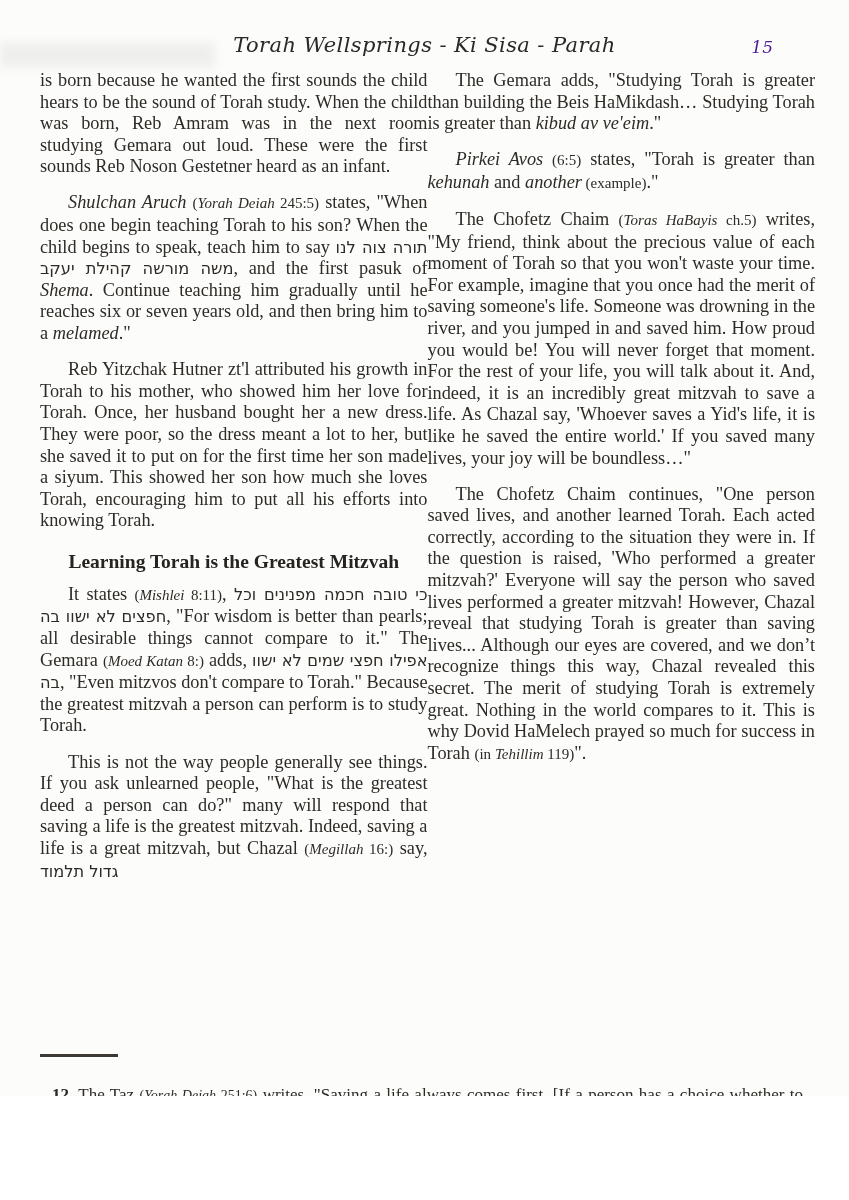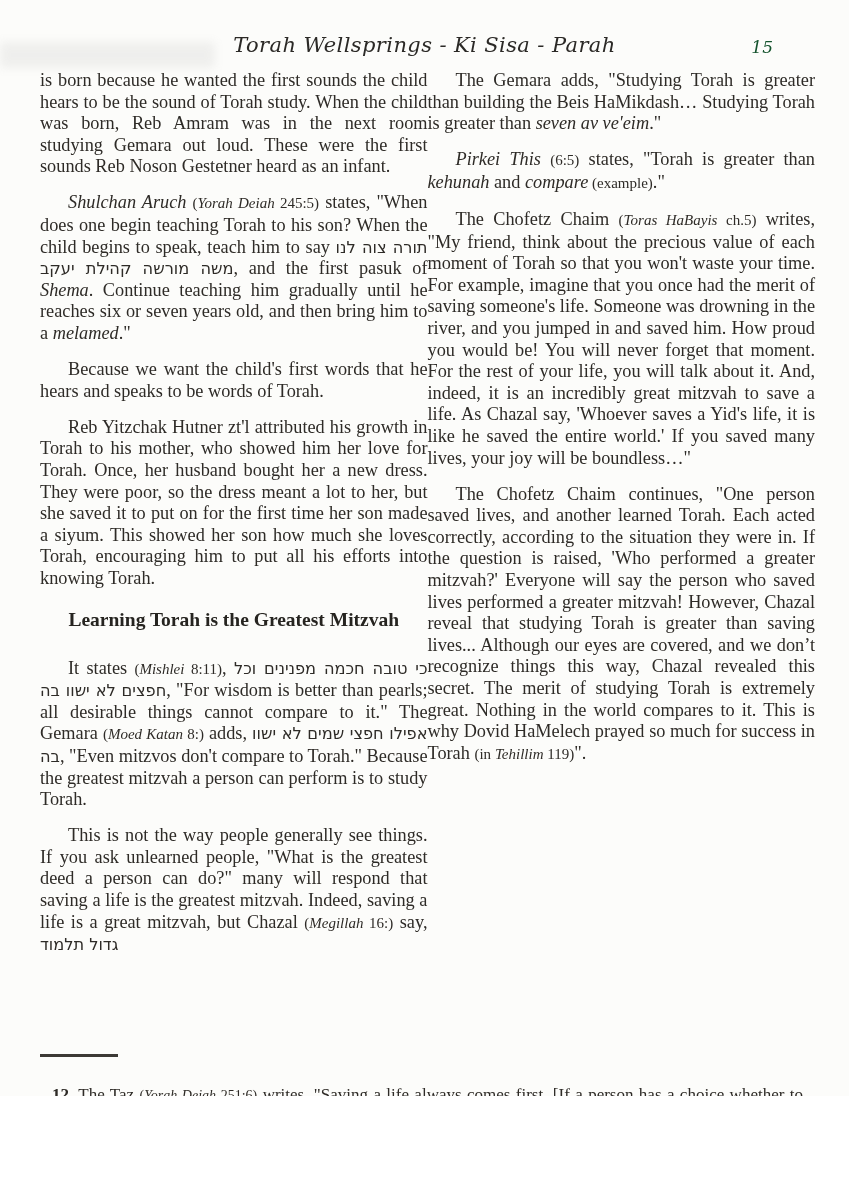--- a/index.html
+++ b/index.html
@@ -16,36 +16,36 @@
     background:#9a9a9a;opacity:.13;filter:blur(5px);
   }
   .header{position:absolute;top:33px;left:0;width:100%;height:30px;}
   .header-title{
     display:block;text-align:center;
     font-family:"DejaVu Serif", serif;
     font-style:italic;font-size:21px;letter-spacing:.4px;color:#2b2926;
   }
   .page-number{
     position:absolute;top:4px;right:76px;
-    font-size:17px;color:#14532d;font-family:"DejaVu Serif",serif;font-style:italic;
+    font-size:17px;color:#4c1d95;font-family:"DejaVu Serif",serif;font-style:italic;
   }
   .columns{
     position:absolute;top:70px;left:40px;right:34px;
     display:flex;gap:0;
   }
   .col{flex:1;min-width:0;}
   p.para{
     font-size:18.3px;line-height:21.6px;
     text-align:justify;text-indent:28px;
     margin:0 0 14.5px 0;
   }
   p.noindent{text-indent:0;}
   .section-heading{
     font-size:19.5px;font-weight:bold;text-align:center;
-    margin:18px 6px 26px 6px;line-height:24px;color:#262420;
+    margin:18px 6px 10px 6px;line-height:24px;color:#262420;
   }
   .run-i{font-style:italic;}
   .run-b{font-weight:bold;}
   .run-c{font-size:15px;}
   .run-ci{font-size:15px;font-style:italic;}
   .run-he{font-family:"DejaVu Serif","DejaVu Sans",serif;font-size:16.2px;}
   .run-sup{font-size:11.5px;vertical-align:super;line-height:0;}
   .footnote-sep{
     position:absolute;left:40px;top:1054px;width:78px;height:3px;background:#3c3935;
   }
@@ -61,29 +61,28 @@
 
   <div class="header">
     <span class="header-title">Torah Wellsprings - Ki Sisa - Parah</span>
     <span class="page-number">15</span>
   </div>
 
   <div class="columns">
     <div class="col" id="col-left">
         <p class="para noindent"><span class="run">is born because he wanted the first sounds the child hears to be the sound of Torah study. When the child was born, Reb Amram was in the next room studying Gemara out loud. These were the first sounds Reb Noson Gestetner heard as an infant.</span></p>
         <p class="para"><span class="run-i">Shulchan Aruch </span><span class="run-c">(</span><span class="run-ci">Yorah Deiah</span><span class="run-c"> 245:5)</span><span class="run"> states, "When does one begin teaching Torah to his son? When the child begins to speak, teach him to say </span><span class="run-he" dir="rtl">תורה צוה לנו משה מורשה קהילת יעקב</span><span class="run">, and the first pasuk of </span><span class="run-i">Shema</span><span class="run">. Continue teaching him gradually until he reaches six or seven years old, and then bring him to a </span><span class="run-i">melamed</span><span class="run">."</span></p>
-        <p class="para"><span class="run">Because we want the child's first words that he hears and speaks to be words of Torah.</span></p>
         <p class="para"><span class="run">Reb Yitzchak Hutner zt'l attributed his growth in Torah to his mother, who showed him her love for Torah. Once, her husband bought her a new dress. They were poor, so the dress meant a lot to her, but she saved it to put on for the first time her son made a siyum. This showed her son how much she loves Torah, encouraging him to put all his efforts into knowing Torah.</span></p>
         <h3 class="section-heading">Learning Torah is the Greatest Mitzvah</h3>
         <p class="para"><span class="run">It states </span><span class="run-c">(</span><span class="run-ci">Mishlei</span><span class="run-c"> 8:11)</span><span class="run">, </span><span class="run-he" dir="rtl">כי טובה חכמה מפנינים וכל חפצים לא ישוו בה</span><span class="run">, "For wisdom is better than pearls; all desirable things cannot compare to it." The Gemara </span><span class="run-c">(</span><span class="run-ci">Moed Katan</span><span class="run-c"> 8:)</span><span class="run"> adds, </span><span class="run-he" dir="rtl">אפילו חפצי שמים לא ישוו בה</span><span class="run">, "Even mitzvos don't compare to Torah." Because the greatest mitzvah a person can perform is to study Torah.</span></p>
         <p class="para"><span class="run">This is not the way people generally see things. If you ask unlearned people, "What is the greatest deed a person can do?" many will respond that saving a life is the greatest mitzvah. Indeed, saving a life is a great mitzvah, but Chazal </span><span class="run-c">(</span><span class="run-ci">Megillah</span><span class="run-c"> 16:)</span><span class="run"> say, </span><span class="run-he" dir="rtl">גדול תלמוד</span></p>
       </div>
     <div class="col" id="col-right">
-        <p class="para"><span class="run">The Gemara adds, "Studying Torah is greater than building the Beis HaMikdash… Studying Torah is greater than </span><span class="run-i">seven av ve'eim</span><span class="run">."</span></p>
-        <p class="para"><span class="run-i">Pirkei This </span><span class="run-c">(6:5)</span><span class="run"> states, "Torah is greater than </span><span class="run-i">kehunah</span><span class="run"> and </span><span class="run-i">compare</span><span class="run-c"> (example)</span><span class="run">."</span></p>
+        <p class="para"><span class="run">The Gemara adds, "Studying Torah is greater than building the Beis HaMikdash… Studying Torah is greater than </span><span class="run-i">kibud av ve'eim</span><span class="run">."</span></p>
+        <p class="para"><span class="run-i">Pirkei Avos </span><span class="run-c">(6:5)</span><span class="run"> states, "Torah is greater than </span><span class="run-i">kehunah</span><span class="run"> and </span><span class="run-i">another</span><span class="run-c"> (example)</span><span class="run">."</span></p>
         <p class="para"><span class="run">The Chofetz Chaim </span><span class="run-c">(</span><span class="run-ci">Toras HaBayis</span><span class="run-c"> ch.5)</span><span class="run"> writes, "My friend, think about the precious value of each moment of Torah so that you won't waste your time. For example, imagine that you once had the merit of saving someone's life. Someone was drowning in the river, and you jumped in and saved him. How proud you would be! You will never forget that moment. For the rest of your life, you will talk about it. And, indeed, it is an incredibly great mitzvah to save a life. As Chazal say, 'Whoever saves a Yid's life, it is like he saved the entire world.' If you saved many lives, your joy will be boundless…"</span></p>
         <p class="para"><span class="run">The Chofetz Chaim continues, "One person saved lives, and another learned Torah. Each acted correctly, according to the situation they were in. If the question is raised, 'Who performed a greater mitzvah?' Everyone will say the person who saved lives performed a greater mitzvah! However, Chazal reveal that studying Torah is greater than saving lives... Although our eyes are covered, and we don’t recognize things this way, Chazal revealed this secret. The merit of studying Torah is extremely great. Nothing in the world compares to it. This is why Dovid HaMelech prayed so much for success in Torah </span><span class="run-c">(in </span><span class="run-ci">Tehillim</span><span class="run-c"> 119)</span><span class="run">".</span></p>
       </div>
   </div>
 
   <div class="footnote-sep"></div>
   <div class="footnotes" id="footnotes">
       <p class="para noindent"><span class="run-b">12</span><span class="run">. The Taz </span><span class="run-c">(</span><span class="run-ci">Yorah Deiah</span><span class="run-c"> 251:6)</span><span class="run"> writes, "Saving a life always comes first. [If a person has a choice whether to save a life or to study Torah, obviously, saving a life takes precedence.] Nothing stands in the way of </span><span class="run-i">pikuach nefesh</span><span class="run">. The Gemara is saying that the </span><span class="run-i">merit</span><span class="run"> of learning Torah is greater than the merit of saving lives."</span></p>
     </div>
 </div>

